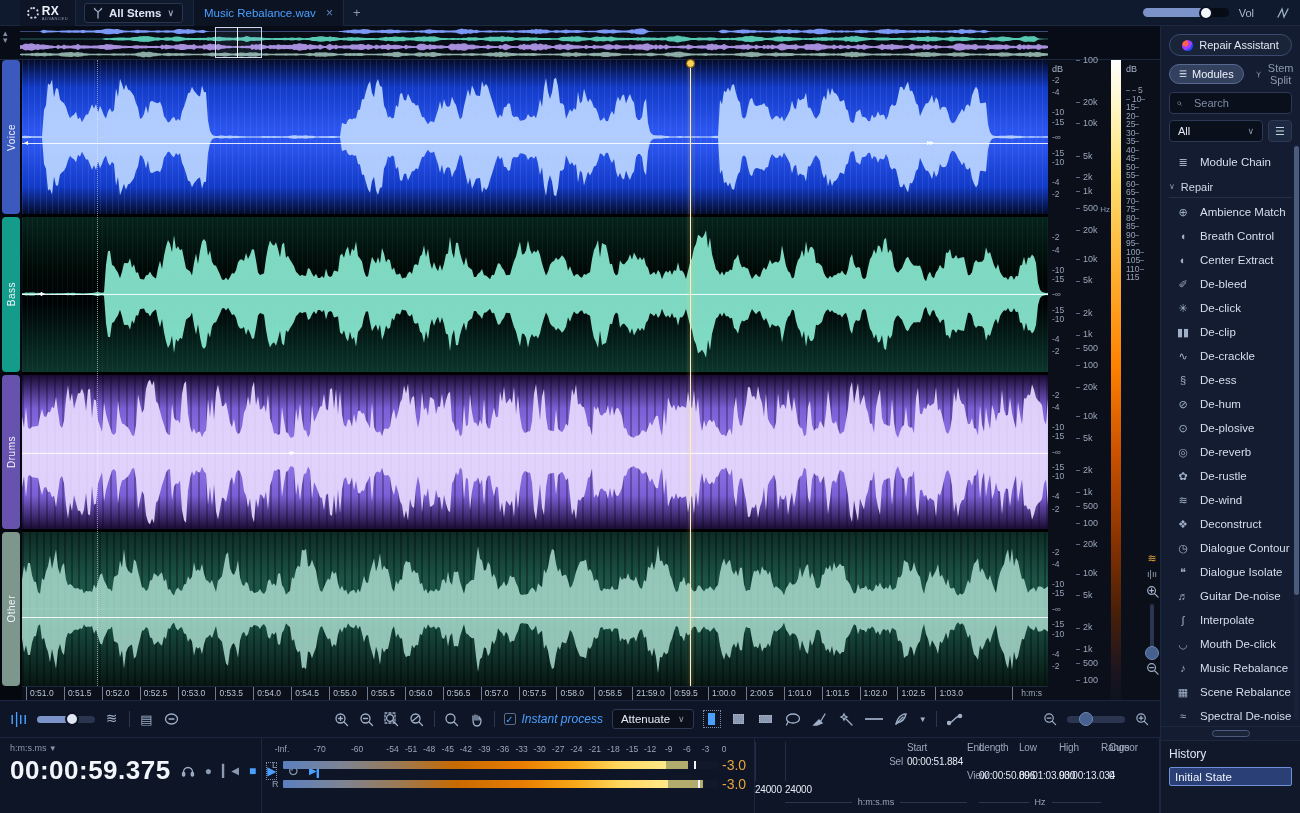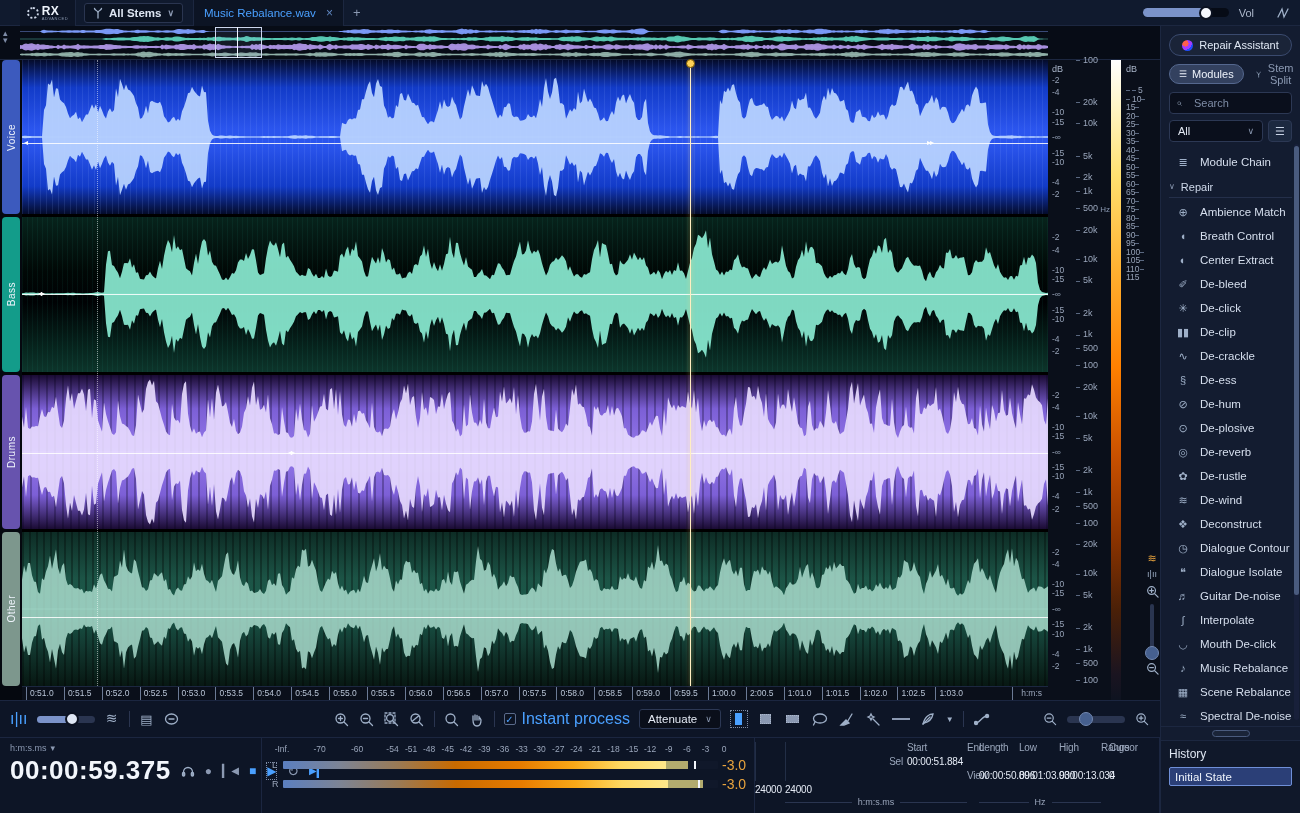--- a/index.html
+++ b/index.html
@@ -102,21 +102,21 @@
 
   
   .toolbar { background:#0d1526; border-top:1px solid #1b2640; display:flex; align-items:center; padding:0 10px; gap:9px; }
   .tb-ic { display:flex; align-items:center; justify-content:center; min-width:16px; height:18px; color:#9fb0c8; }
   .tb-div { width:1px; height:16px; background:#2a3550; }
   .blend-slider { position:relative; width:58px; height:7px; background:#2a3550; border-radius:4px; }
   .blend-slider .fill { position:absolute; left:0; top:0; bottom:0; width:62%; background:#7b93c9; border-radius:4px; }
   .blend-slider .thumb { position:absolute; left:calc(62% - 7px); top:-3.5px; width:14px; height:14px; border-radius:50%; background:#dfe7f4; border:2px solid #0b1120; }
   .gap150 { width:136px; }
   .checkbox { width:12px; height:12px; border:1px solid #5a6a8a; border-radius:2px; background:#0c1322; color:#4aa0ff; font-size:10px; line-height:11px; text-align:center; }
-  .ip-label { color:#4aa0ff; font-size:16px; margin-left:-3px; }
+  .ip-label { color:#4aa0ff; font-size:12px; margin-left:-3px;font-style:italic; }
   .select { height:20px; display:flex; align-items:center; gap:8px; background:#0a0f1a; border:1px solid #2c3854; border-radius:3px; padding:0 8px; color:#e4eaf4; font-size:11.5px; }
   .select .chev { color:#8b99b2; font-size:9px; }
   .tool { width:18px; height:18px; display:flex; align-items:center; justify-content:center; }
   .tool.sel-active { border:1px dotted #7e8ca6; }
   .rect-blue { width:7px; height:12px; background:#4aa0ff; }
   .rect-grey { width:11px; height:10px; background:#8b99b2; border:1px dotted #aab6ca; }
   .rect-wide { width:13px; height:8px; background:#8b99b2; border:1px dotted #aab6ca; }
   .bars span { display:block; height:2px; background:#8b99b2; margin:1.5px 0; }
   .caret-dn { color:#9fb0c8; font-size:8px; }
   .rzoom-slider { position:relative; width:58px; height:7px; background:#2a3550; border-radius:4px; }
@@ -323,21 +323,21 @@
                 <div class="rcell"><span>0:54.0</span></div>
                 <div class="rcell"><span>0:54.5</span></div>
                 <div class="rcell"><span>0:55.0</span></div>
                 <div class="rcell"><span>0:55.5</span></div>
                 <div class="rcell"><span>0:56.0</span></div>
                 <div class="rcell"><span>0:56.5</span></div>
                 <div class="rcell"><span>0:57.0</span></div>
                 <div class="rcell"><span>0:57.5</span></div>
                 <div class="rcell"><span>0:58.0</span></div>
                 <div class="rcell"><span>0:58.5</span></div>
-                <div class="rcell"><span>0:59.0</span></div>
+                <div class="rcell"><span>21:59.0</span></div>
                 <div class="rcell"><span>0:59.5</span></div>
                 <div class="rcell"><span>1:00.0</span></div>
                 <div class="rcell"><span>2:00.5</span></div>
                 <div class="rcell"><span>1:01.0</span></div>
                 <div class="rcell"><span>1:01.5</span></div>
                 <div class="rcell"><span>1:02.0</span></div>
                 <div class="rcell"><span>1:02.5</span></div>
                 <div class="rcell"><span>1:03.0</span></div>
               </div>
             <div class="runit">h:m:s</div>

